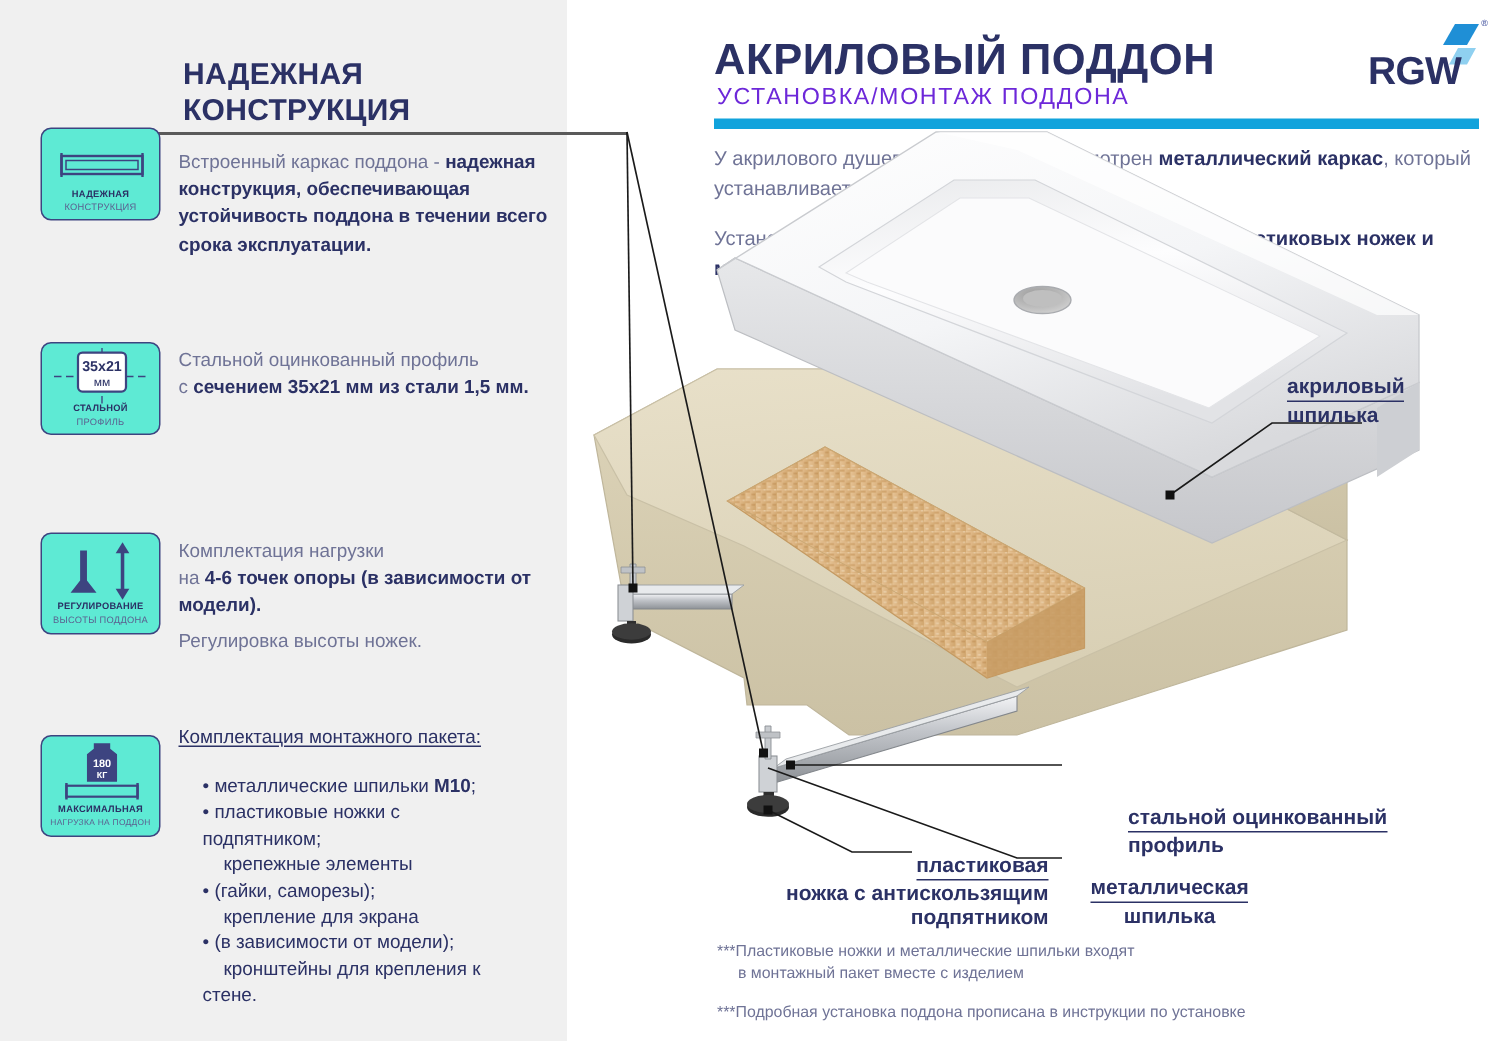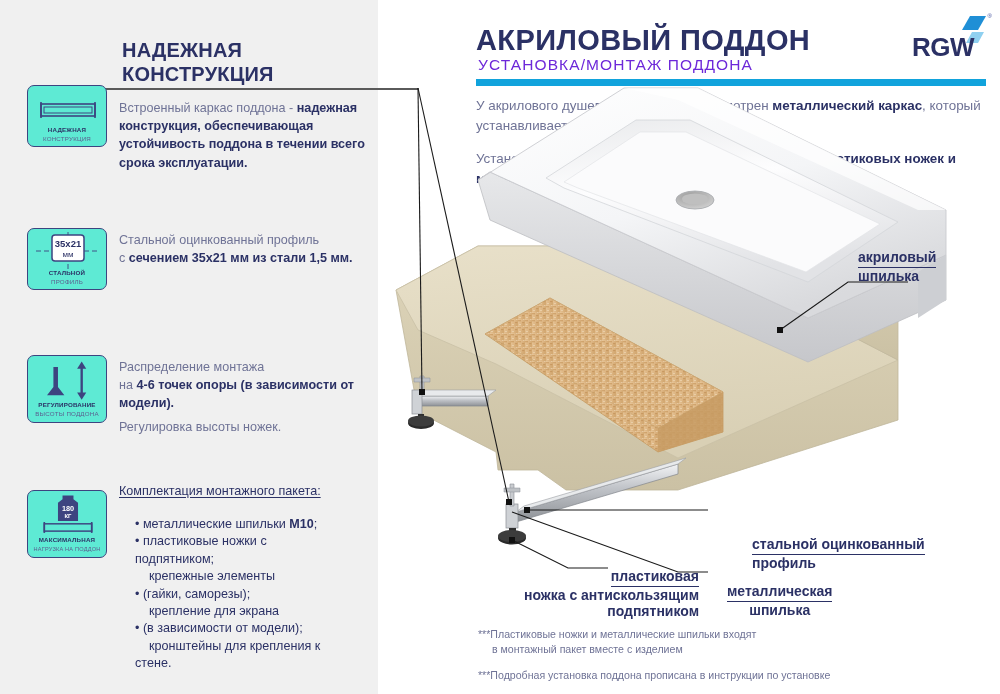--- a/index.html
+++ b/index.html
@@ -150,21 +150,21 @@
       <svg class="art" viewBox="0 0 80 68">
         <path d="M24 12 h5 v22 l7 9 h-19 l7 -9 z" fill="#3d4480"></path>
         <line x1="55" y1="10" x2="55" y2="44" stroke="#3d4480" stroke-width="2.6"></line>
         <path d="M55 6 l5 8 h-10 z" fill="#3d4480"></path>
         <path d="M55 48 l5 -8 h-10 z" fill="#3d4480"></path>
       </svg>
       <div class="cap1" style="bottom:14px">РЕГУЛИРОВАНИЕ</div>
       <div class="cap2" style="bottom:5px">ВЫСОТЫ ПОДДОНА</div>
     </div>
     <div class="feat-text" style="top:3px">
-      <span class="plain">Распределение монтажа</span><br>
+      <span class="plain">Комплектация нагрузки</span><br>
       <span class="plain">на </span><b>4-6 точек опоры (в зависимости от модели).</b>
     </div>
     <div class="feat-text" style="top:63px">
       <span class="plain">Регулировка высоты ножек.</span>
     </div>
   </div>
 
   <div class="feature" style="top:490px">
     <div class="feat-icon" style="height:68px">
       <svg class="art" viewBox="0 0 80 68">

